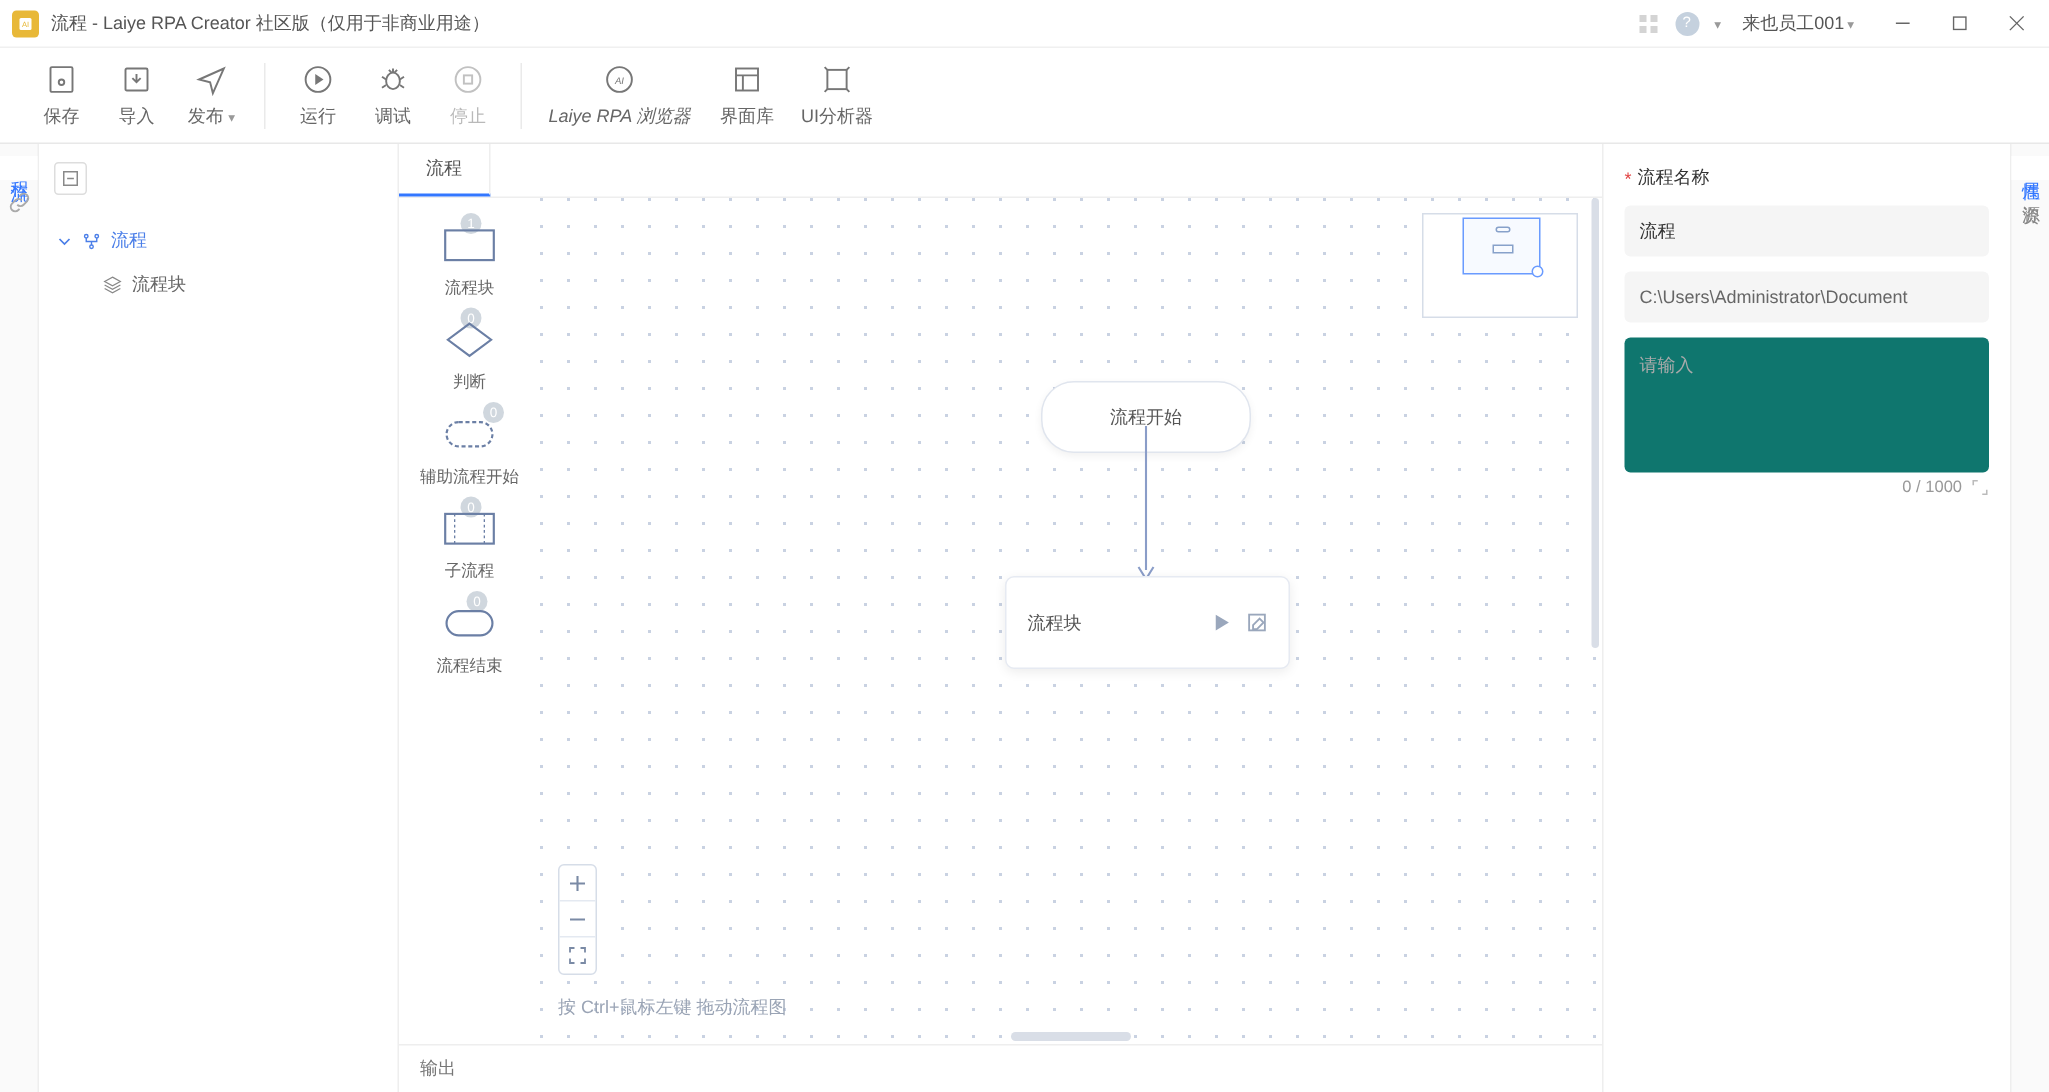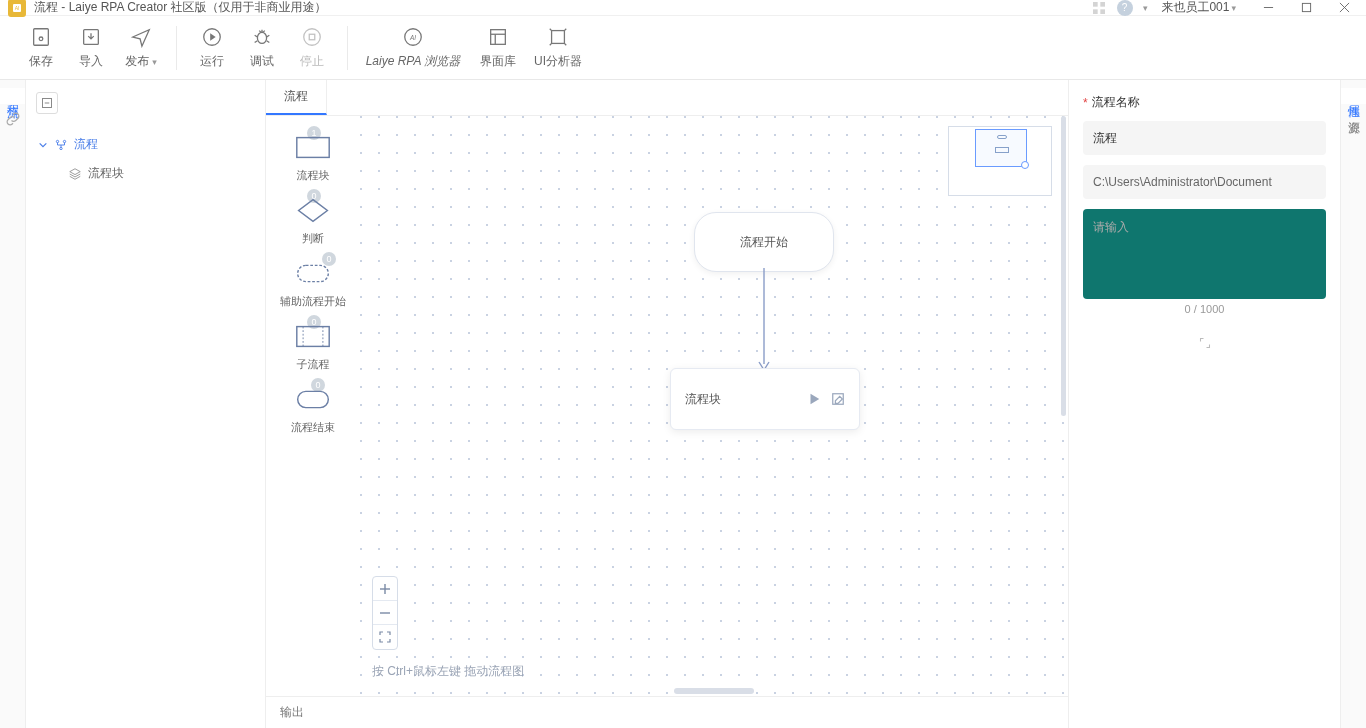--- a/index.html
+++ b/index.html
@@ -1,19 +1,19 @@
 <!DOCTYPE html>
 <html><head>
 <meta charset="utf-8">
 <style>
 * { margin: 0; padding: 0; box-sizing: border-box; font-family: "Microsoft YaHei", "PingFang SC", sans-serif; }
 body { width: 1366px; height: 728px; overflow: hidden; background: #fff; font-size: 12px; color: #333; display: flex; flex-direction: column; }
 
 
-.titlebar { height: 16px; display: flex; align-items: center; padding: 0 8px; background: #fff; border-bottom: 1px solid #f0f0f0; }
+.titlebar { height: 32px; display: flex; align-items: center; padding: 0 8px; background: #fff; border-bottom: 1px solid #f0f0f0; }
 .titlebar .logo { width: 18px; height: 18px; background: #e8b838; border-radius: 3px; margin-right: 8px; display: flex; align-items: center; justify-content: center; }
 .titlebar .logo svg { width: 12px; height: 12px; }
 .titlebar .title { color: #555; font-size: 12px; flex: 1; }
 .titlebar .ctrls { display: flex; align-items: center; gap: 10px; }
 .titlebar .grid-icon { width: 16px; height: 16px; color: #d4d4d4; }
 .titlebar .help { width: 16px; height: 16px; border-radius: 50%; background: #c5d1de; color: #fff; font-size: 10px; display: flex; align-items: center; justify-content: center; }
 .titlebar .user { color: #555; cursor: pointer; display: flex; align-items: center; gap: 2px; margin-left: 4px; margin-right: 8px; }
 .titlebar .winbtn { width: 28px; height: 28px; display: flex; align-items: center; justify-content: center; color: #666; cursor: pointer; }
 .titlebar .winbtn svg { width: 11px; height: 11px; }
 
@@ -60,42 +60,42 @@
 .pal-item { display: flex; flex-direction: column; align-items: center; gap: 6px; cursor: grab; position: relative; }
 .pal-item .shape { width: 36px; height: 28px; position: relative; }
 .pal-item .badge { position: absolute; top: -8px; right: 10px; width: 14px; height: 14px; border-radius: 50%; background: #d0d7de; color: #fff; font-size: 9px; display: flex; align-items: center; justify-content: center; }
 .pal-item .plabel { font-size: 11px; color: #666; white-space: nowrap; }
 .canvas { flex: 1; position: relative; background-image: radial-gradient(circle at 1px 1px, #c9d2e2 1px, transparent 0); background-size: 18px 18px; background-position: 0 0; overflow: hidden; }
 .minimap { position: absolute; top: 10px; right: 16px; width: 104px; height: 70px; border: 1px solid #d6dde8; background: #fff; }
 .minimap .mm-view { position: absolute; left: 26px; top: 2px; width: 52px; height: 38px; border: 1px solid #6a9bff; background: rgba(106,155,255,0.05); }
 .minimap .mm-view:after{content:"";position:absolute;right:-3px;bottom:-3px;width:6px;height:6px;border:1px solid #6a9bff;border-radius:50%;background:#fff;}
 .minimap .mm-start { position: absolute; left: 48px; top: 8px; width: 10px; height: 4px; border: 1px solid #8aa2c8; border-radius: 3px; }
 .minimap .mm-block { position: absolute; left: 46px; top: 20px; width: 14px; height: 6px; border: 1px solid #8aa2c8; }
-.node-start { position: absolute; left: 334px; top: 96px; width: 140px; height: 60px; background: #fff; border: 1px solid #e0e5ee; border-radius: 22px; display: flex; align-items: center; justify-content: center; color: #555; box-shadow: 0 2px 6px rgba(0,0,0,0.06); }
+.node-start { position: absolute; left: 334px; top: 122px; width: 140px; height: 48px; background: #fff; border: 1px solid #e0e5ee; border-radius: 22px; display: flex; align-items: center; justify-content: center; color: #555; box-shadow: 0 2px 6px rgba(0,0,0,0.06); }
 .node-block { position: absolute; left: 310px; top: 252px; width: 190px; height: 62px; background: #fff; border: 1px solid #e6eaf2; border-radius: 6px; display: flex; align-items: center; padding: 0 14px; box-shadow: 0 2px 8px rgba(0,0,0,0.08); gap: 10px; }
 .node-block .title { flex: 1; color: #555; }
 .node-block .nicon { width: 14px; height: 14px; color: #9aa7bc; cursor: pointer; }
 .arrow { position: absolute; left: 403px; top: 152px; width: 2px; height: 100px; }
 .arrow svg { position: absolute; left: -7px; top: 0; width: 16px; height: 106px; }
 .zoom-ctrl { position: absolute; left: 12px; bottom: 46px; width: 26px; border: 1px solid #d6dde8; border-radius: 4px; background: #fff; }
 .zoom-ctrl div { height: 24px; display: flex; align-items: center; justify-content: center; color: #7a8aa5; cursor: pointer; border-bottom: 1px solid #e4e9f1; }
 .zoom-ctrl div:last-child { border-bottom: none; }
 .zoom-ctrl svg { width: 12px; height: 12px; }
 .hint { position: absolute; left: 12px; bottom: 16px; color: #9aa4b5; font-size: 12px; }
 .canvas-scroll-hint { position: absolute; bottom: 2px; left: 50%; transform: translateX(-50%); width: 80px; height: 6px; background: #d9dee7; border-radius: 3px; }
 
 
 .prop-panel { width: 272px; border-left: 1px solid #eee; padding: 14px 14px 0 14px; display: flex; flex-direction: column; gap: 10px; }
 .prop-label { font-size: 12px; color: #333; display: flex; align-items: center; gap: 4px; }
 .prop-label .req { color: #e24545; }
 .prop-input { height: 34px; background: #f5f5f5; border: none; border-radius: 4px; padding: 0 10px; font-size: 12px; color: #333; outline: none; width: 100%; }
 .prop-input.ro { color: #666; }
 .prop-textarea { height: 90px; background: #0f766e; border: none; border-radius: 4px; padding: 10px; font-size: 12px; resize: none; outline: none; width: 100%; }
 .prop-textarea::placeholder { color: #aaa; }
-.counter { display: flex; justify-content: flex-end; color: #999; font-size: 11px; align-items: center; gap: 22px; margin-top: -6px; flex-direction: column; }
+.counter { display: flex; justify-content: flex-end; color: #999; font-size: 11px; align-items: center; gap: 6px; margin-top: -6px; }
 .counter svg { width: 12px; height: 12px; color: #bbb; }
 
 
 .output-bar { height: 32px; border-top: 1px solid #eee; display: flex; align-items: center; padding: 0 14px; color: #777; background: #fff; }
 
 
 .vscroll-ind { position:absolute; right:2px; top:0; width:5px; height:300px; background:#d9dee7; border-radius:3px; }
 </style>
 </head>
 <body>

